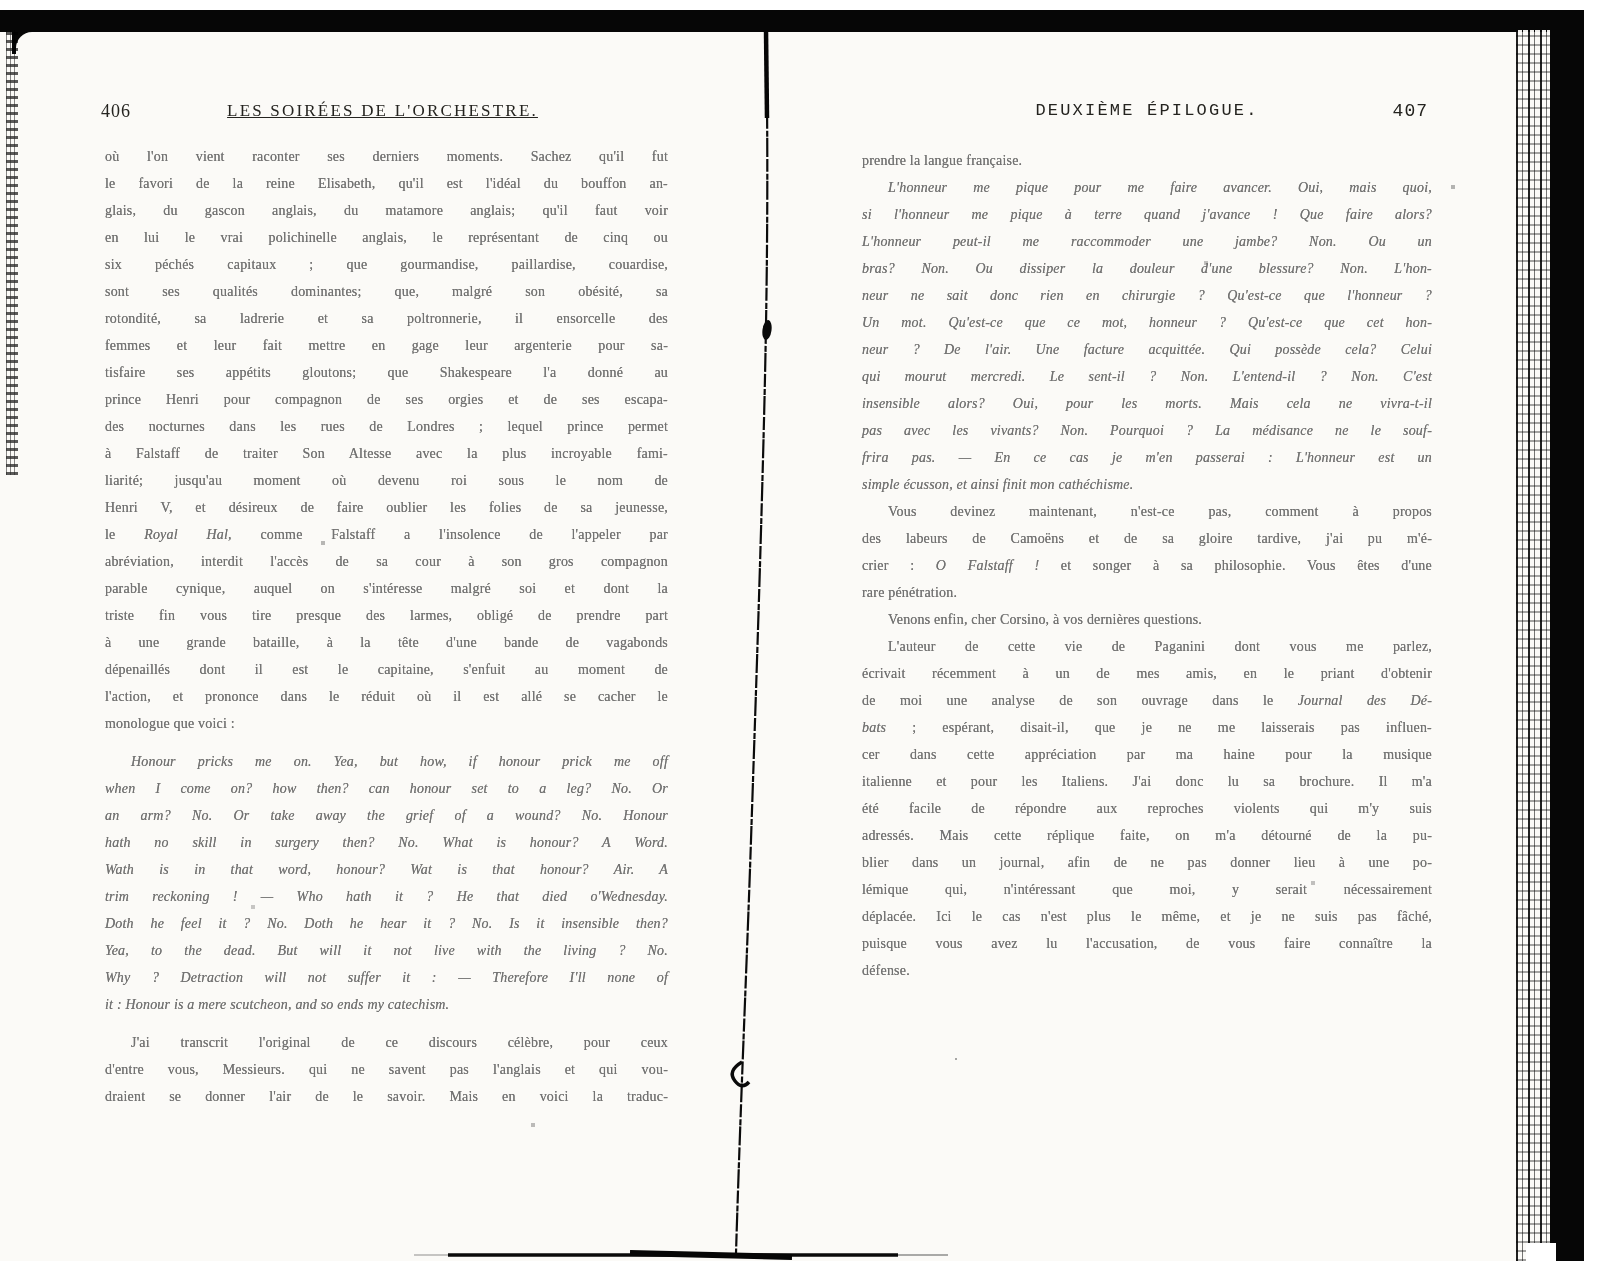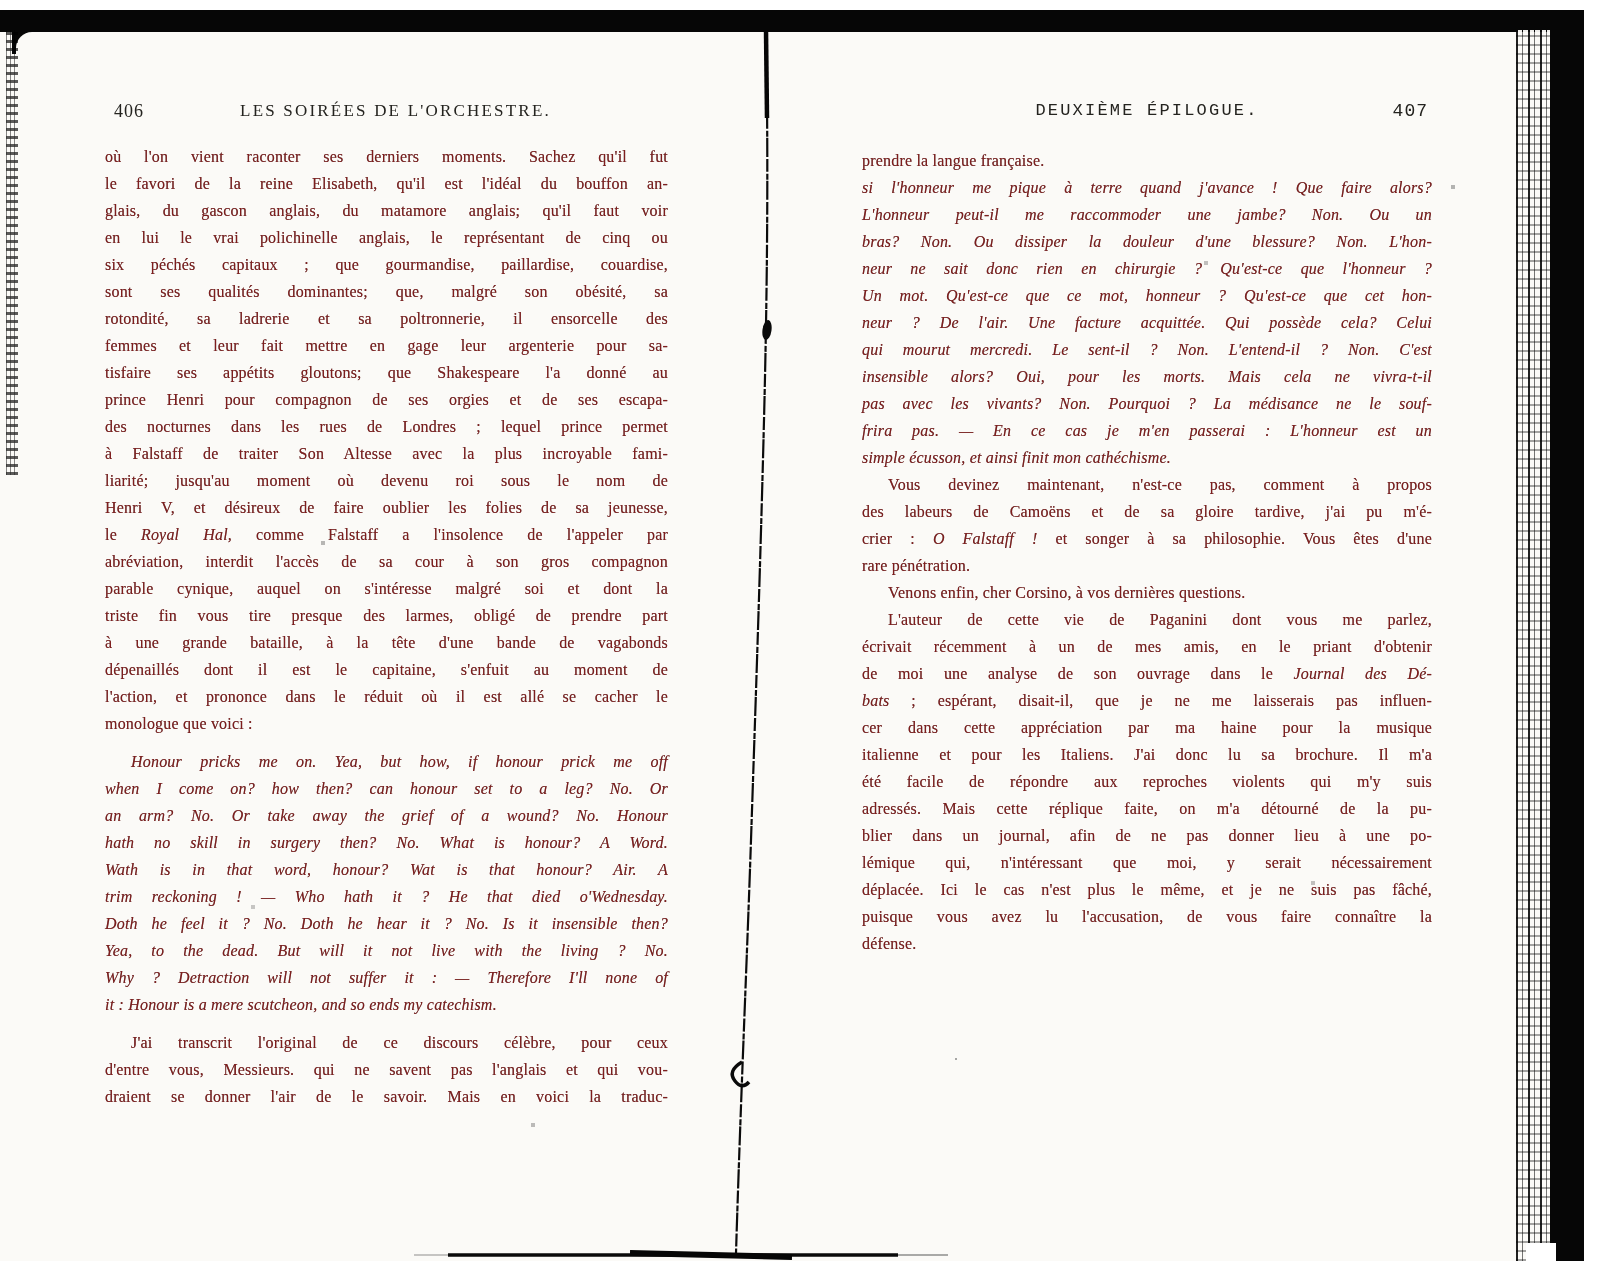--- a/index.html
+++ b/index.html
@@ -39,28 +39,28 @@
       1205px 262px 0 1px rgba(40,40,40,0.28),
       532px 1124px 0 1px rgba(40,40,40,0.3),
       1452px 186px 0 1px rgba(40,40,40,0.34),
       252px 906px 0 1px rgba(40,40,40,0.25),
       1312px 882px 0 1px rgba(40,40,40,0.28),
       955px 1058px 0 0 rgba(40,40,40,0.4),
       412px 352px 0 0 rgba(40,40,40,0.35);
   }
   
   .phead { position: absolute; top: 101px; height: 26px; font-size: 17px; letter-spacing: 2.2px; color: #24231f; }
-  .phead.left  { left: 114px; width: 563px; }
+  .phead.left  { left: 101px; width: 563px; text-decoration: underline; }
   .phead.right { left: 862px; width: 570px; font-family: Liberation Mono, monospace; }
   .ptitle { display: block; text-align: center; }
   .pnum { position: absolute; top: 0; font-size: 18px; letter-spacing: 1px; }
   .phead.left .pnum { left: 0; }
   .phead.right .pnum { right: 4px; }
   
-  .pbody { position: absolute; font-size: 16px; line-height: 27px; color: #7f1d1d;
+  .pbody { position: absolute; font-size: 14px; line-height: 27px; color: #737373;
            letter-spacing: 0.2px; text-shadow: 0 0 0.5px rgba(20,20,18,0.55); }
   .pbody.left-body  { left: 105px; top: 143px; width: 563px; }
   .pbody.right-body { left: 862px; top: 147px; width: 570px; }
   .para { margin: 0; }
   .para.gap-before { margin-top: 11px; }
   .para.italic { font-style: italic; }
   .line { text-align: justify; text-align-last: justify; }
   .line.last { text-align-last: left; }
   .line.indent { text-indent: 26px; }
   .it { font-style: italic; margin-top: 12px; }
@@ -142,20 +142,21 @@
 
   <header class="phead right">
     <span class="ptitle">DEUXIÈME ÉPILOGUE.</span>
     <span class="pnum">407</span>
   </header>
   <main class="pbody right-body">
       <div class="para">
         <div class="line last"><span>prendre la langue française.</span></div>
       </div>
       <div class="para italic">
+        <div class="line indent"><span>L'honneur me pique pour me faire avancer. Oui, mais quoi,</span></div>
         <div class="line"><span>si l'honneur me pique à terre quand j'avance ! Que faire alors?</span></div>
         <div class="line"><span>L'honneur peut-il me raccommoder une jambe? Non. Ou un</span></div>
         <div class="line"><span>bras? Non. Ou dissiper la douleur d'une blessure? Non. L'hon-</span></div>
         <div class="line"><span>neur ne sait donc rien en chirurgie ? Qu'est-ce que l'honneur ?</span></div>
         <div class="line"><span>Un mot. Qu'est-ce que ce mot, honneur ? Qu'est-ce que cet hon-</span></div>
         <div class="line"><span>neur ? De l'air. Une facture acquittée. Qui possède cela? Celui</span></div>
         <div class="line"><span>qui mourut mercredi. Le sent-il ? Non. L'entend-il ? Non. C'est</span></div>
         <div class="line"><span>insensible alors? Oui, pour les morts. Mais cela ne vivra-t-il</span></div>
         <div class="line"><span>pas avec les vivants? Non. Pourquoi ? La médisance ne le souf-</span></div>
         <div class="line"><span>frira pas. — En ce cas je m'en passerai : L'honneur est un</span></div>

